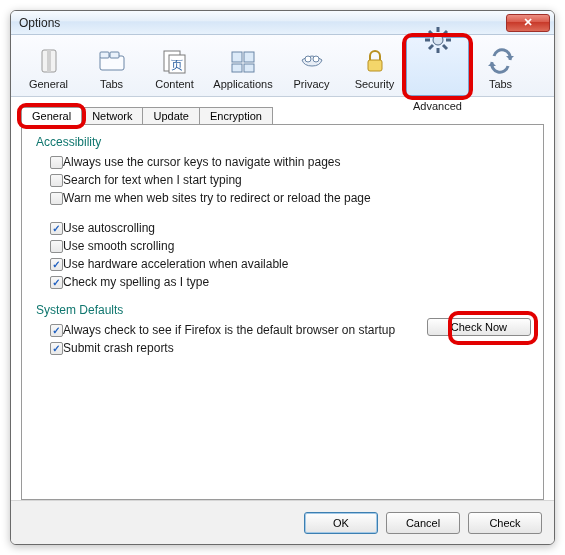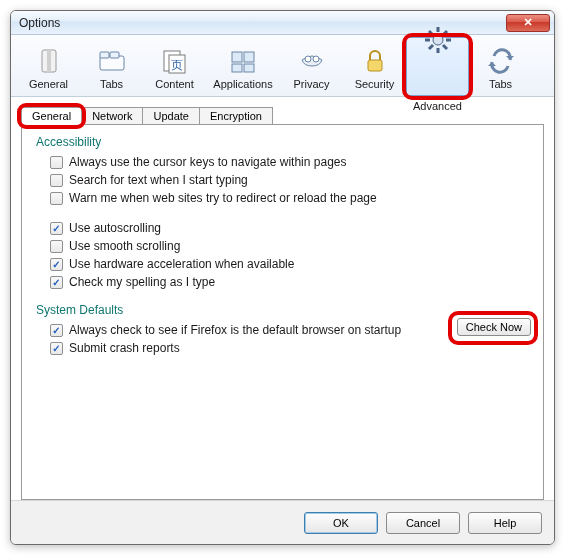--- a/index.html
+++ b/index.html
@@ -104,37 +104,36 @@
     flex: 1;
     padding: 10px 12px 8px 14px;
     background: #fff;
     position: relative;
   }
   .group { margin-bottom: 12px; }
   .glabel { color: #0f766e; margin-bottom: 4px; }
   .row {
     display: flex; align-items: center;
     padding: 2px 0 2px 14px;
-    gap: 6px;
   }
   .cb {
     width: 13px; height: 13px;
     border: 1px solid #8e8f8f;
     background: linear-gradient(#f8f8f8,#e9e9e9);
     border-radius: 2px;
     display: inline-flex; align-items:center; justify-content:center;
     font-size: 10px; color: #2a6b2a;
     cursor: pointer;
   }
   .cb.checked::after { content: "✓"; font-weight:bold; color:#1f5fbf; }
   .lbl { color: #1a1a1a; }
   .sysrow { position: relative; }
   .checknow {
     position: absolute; right: 0; top: -3px;
-    padding: 2px 8px;
+    padding: 2px 23px;
     border: 1px solid #8a8a8a;
     background: linear-gradient(#fefefe,#e7e7e7);
     border-radius: 3px;
     font-size: 11px;
     cursor: pointer;
   }
   .checknow-hl {
     position: absolute; right: -7px; top: -10px;
     width: 90px; height: 34px;
     border: 4px solid #e20000;
@@ -334,17 +333,17 @@
   </div>
 
   <div class="footer">
     <div class="btn default">
         <span>OK</span>
       </div>
     <div class="btn">
         <span>Cancel</span>
       </div>
     <div class="btn">
-        <span>Help</span>
+        <span>Check</span>
       </div>
   </div>
 
 </div>
 
 </body></html>

